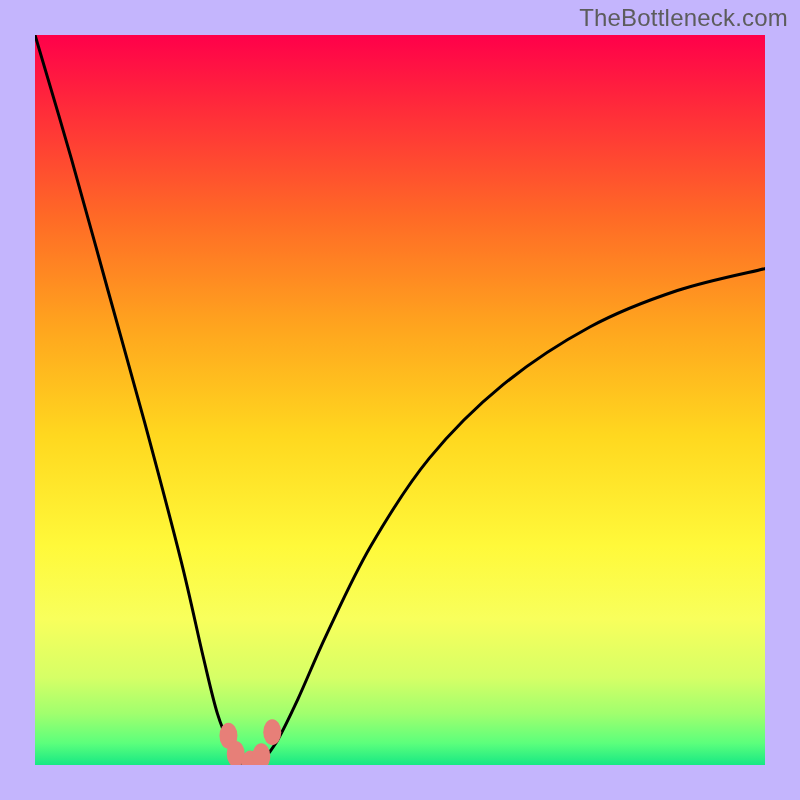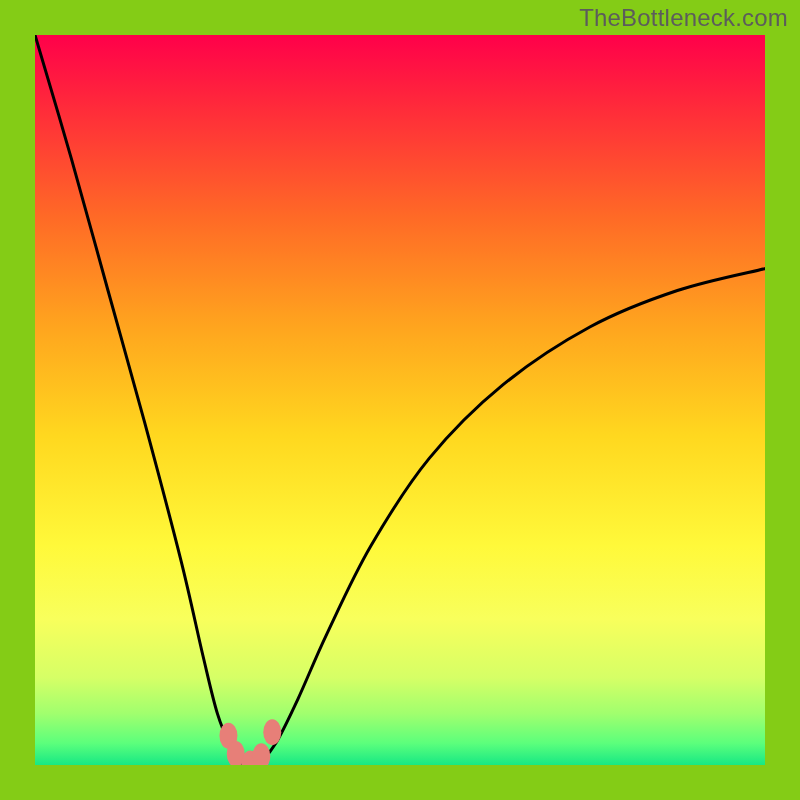--- a/index.html
+++ b/index.html
@@ -8,21 +8,21 @@
     background: #000;
     width: 800px;
     height: 800px;
     overflow: hidden;
     font-family: Arial, Helvetica, sans-serif;
   }
   .frame {
     position: relative;
     width: 800px;
     height: 800px;
-    background: #84cc16;
+    background: #c4b5fd;
   }
   .watermark {
     position: absolute;
     top: 4px;
     right: 12px;
     color: #5c5c5c;
     font-size: 24px;
     font-weight: 500;
     letter-spacing: 0.2px;
   }

